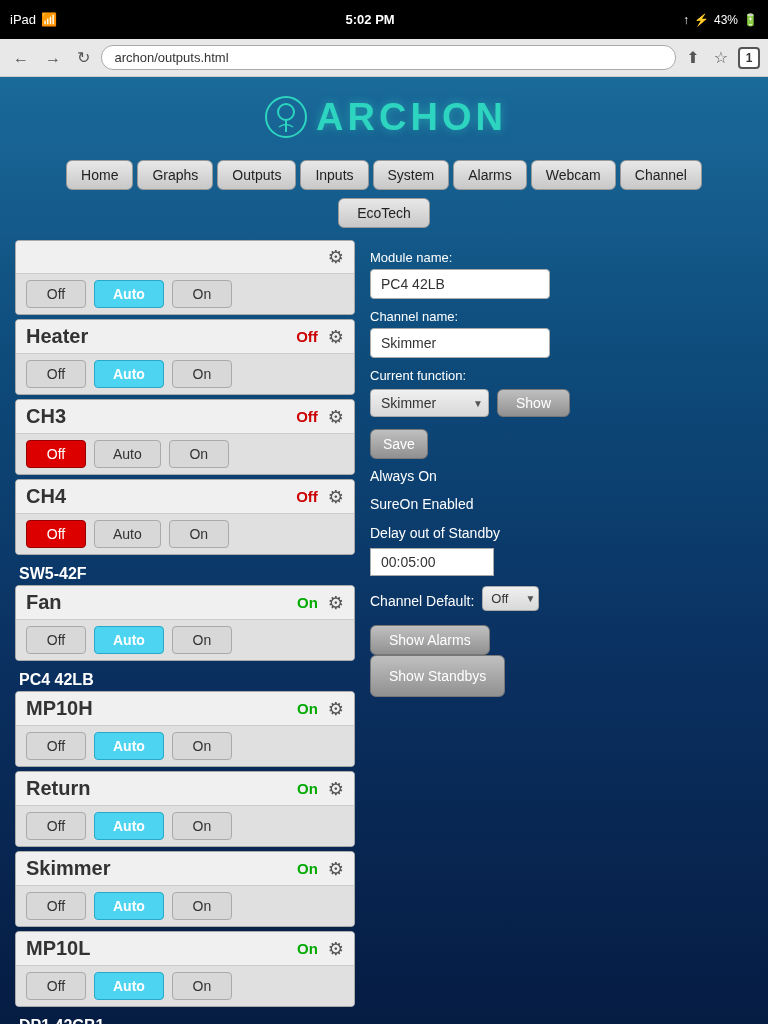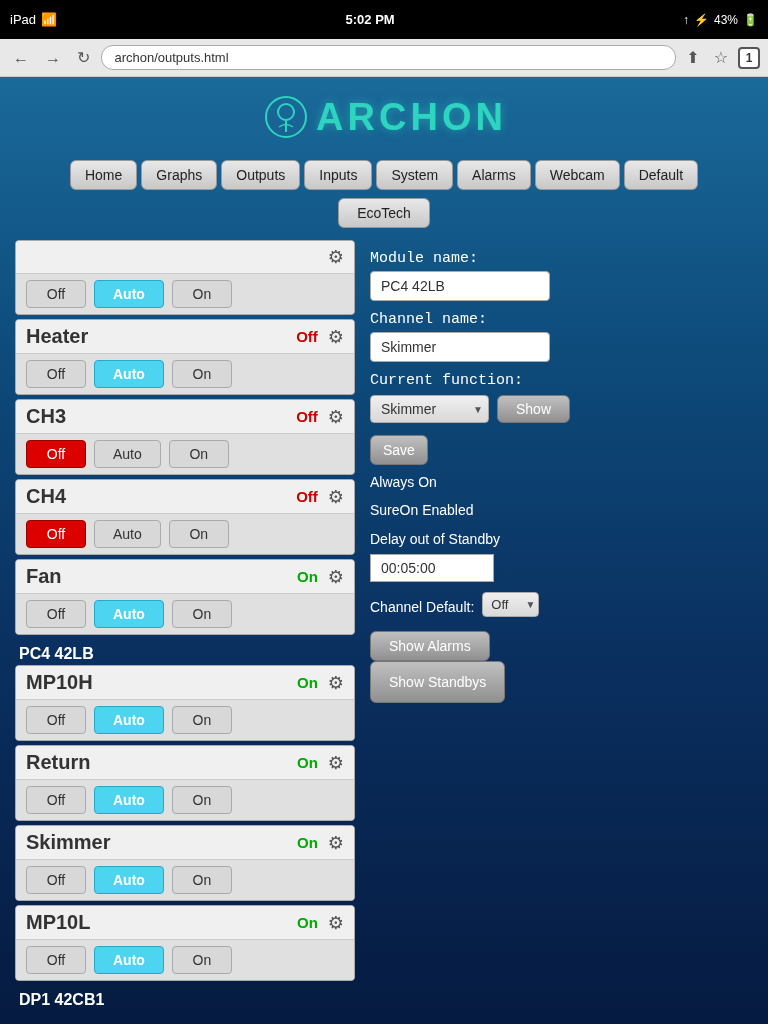--- a/index.html
+++ b/index.html
@@ -241,25 +241,24 @@
       text-align: center;
     }
 
     
     .settings-panel {
       flex: 1;
       color: #fff;
     }
 
     .settings-label {
-      font-size: 15px;
+      font-size: 13px;
       color: #fff;
       margin-bottom: 4px;
       margin-top: 10px;
-      font-family: Liberation Mono, monospace;
     }
     .settings-input {
       background: #fff;
       border: 1px solid #aaa;
       border-radius: 4px;
       padding: 6px 10px;
       font-size: 14px;
       color: #333;
       width: 180px;
       display: block;
@@ -417,21 +416,21 @@
   </div>
 
   <div class="nav-bar">
     <button class="nav-btn">Home</button>
     <button class="nav-btn">Graphs</button>
     <button class="nav-btn">Outputs</button>
     <button class="nav-btn">Inputs</button>
     <button class="nav-btn">System</button>
     <button class="nav-btn">Alarms</button>
     <button class="nav-btn">Webcam</button>
-    <button class="nav-btn">Default</button>
+    <button class="nav-btn">Channel</button>
   </div>
 
   <button class="ecotech-btn">EcoTech</button>
 
   <div class="main-content">
 
     <div class="device-panel">
 
       <div class="device-card">
         <div class="device-row-top">
@@ -478,20 +477,21 @@
           <span class="device-status status-red">Off</span>
           <span class="gear-icon">⚙</span>
         </div>
         <div class="device-row-bottom">
           <button class="btn-off-red">Off</button>
           <button class="btn-off-plain">Auto</button>
           <button class="btn-on-plain">On</button>
         </div>
       </div>
 
+      <div class="device-group-label">SW5-42F</div>
 
       <div class="device-card">
         <div class="device-row-top">
           <span class="device-name">Fan</span>
           <span class="device-status status-green">On</span>
           <span class="gear-icon">⚙</span>
         </div>
         <div class="device-row-bottom">
           <button class="btn-off-plain">Off</button>
           <button class="btn-auto-active">Auto</button>

